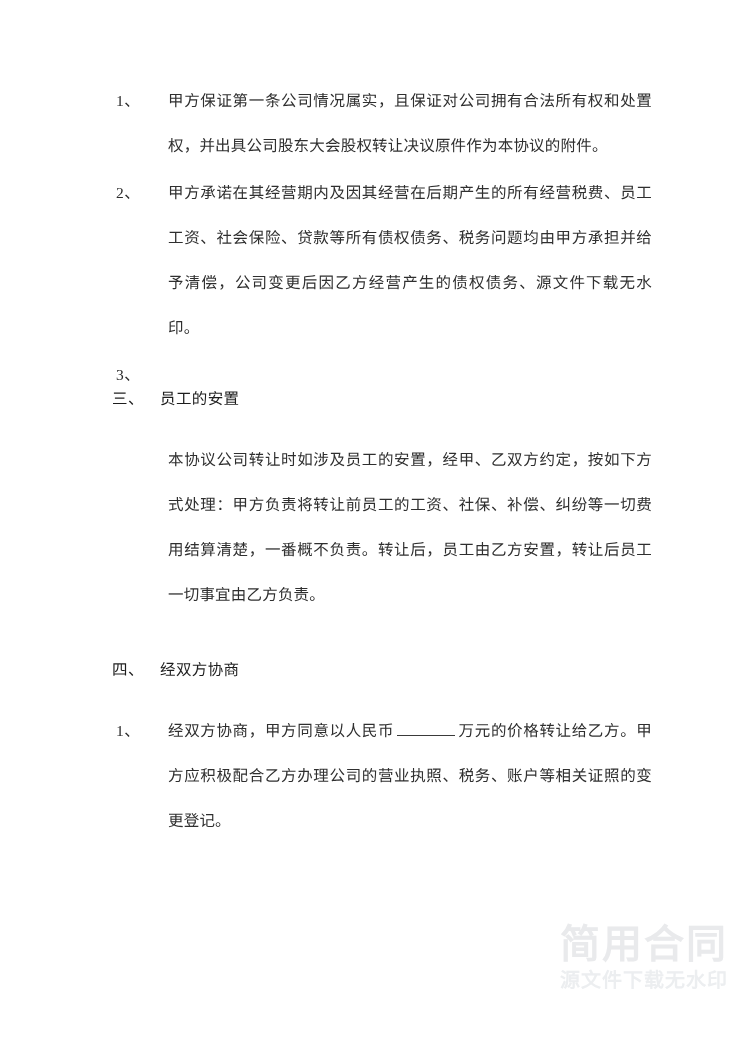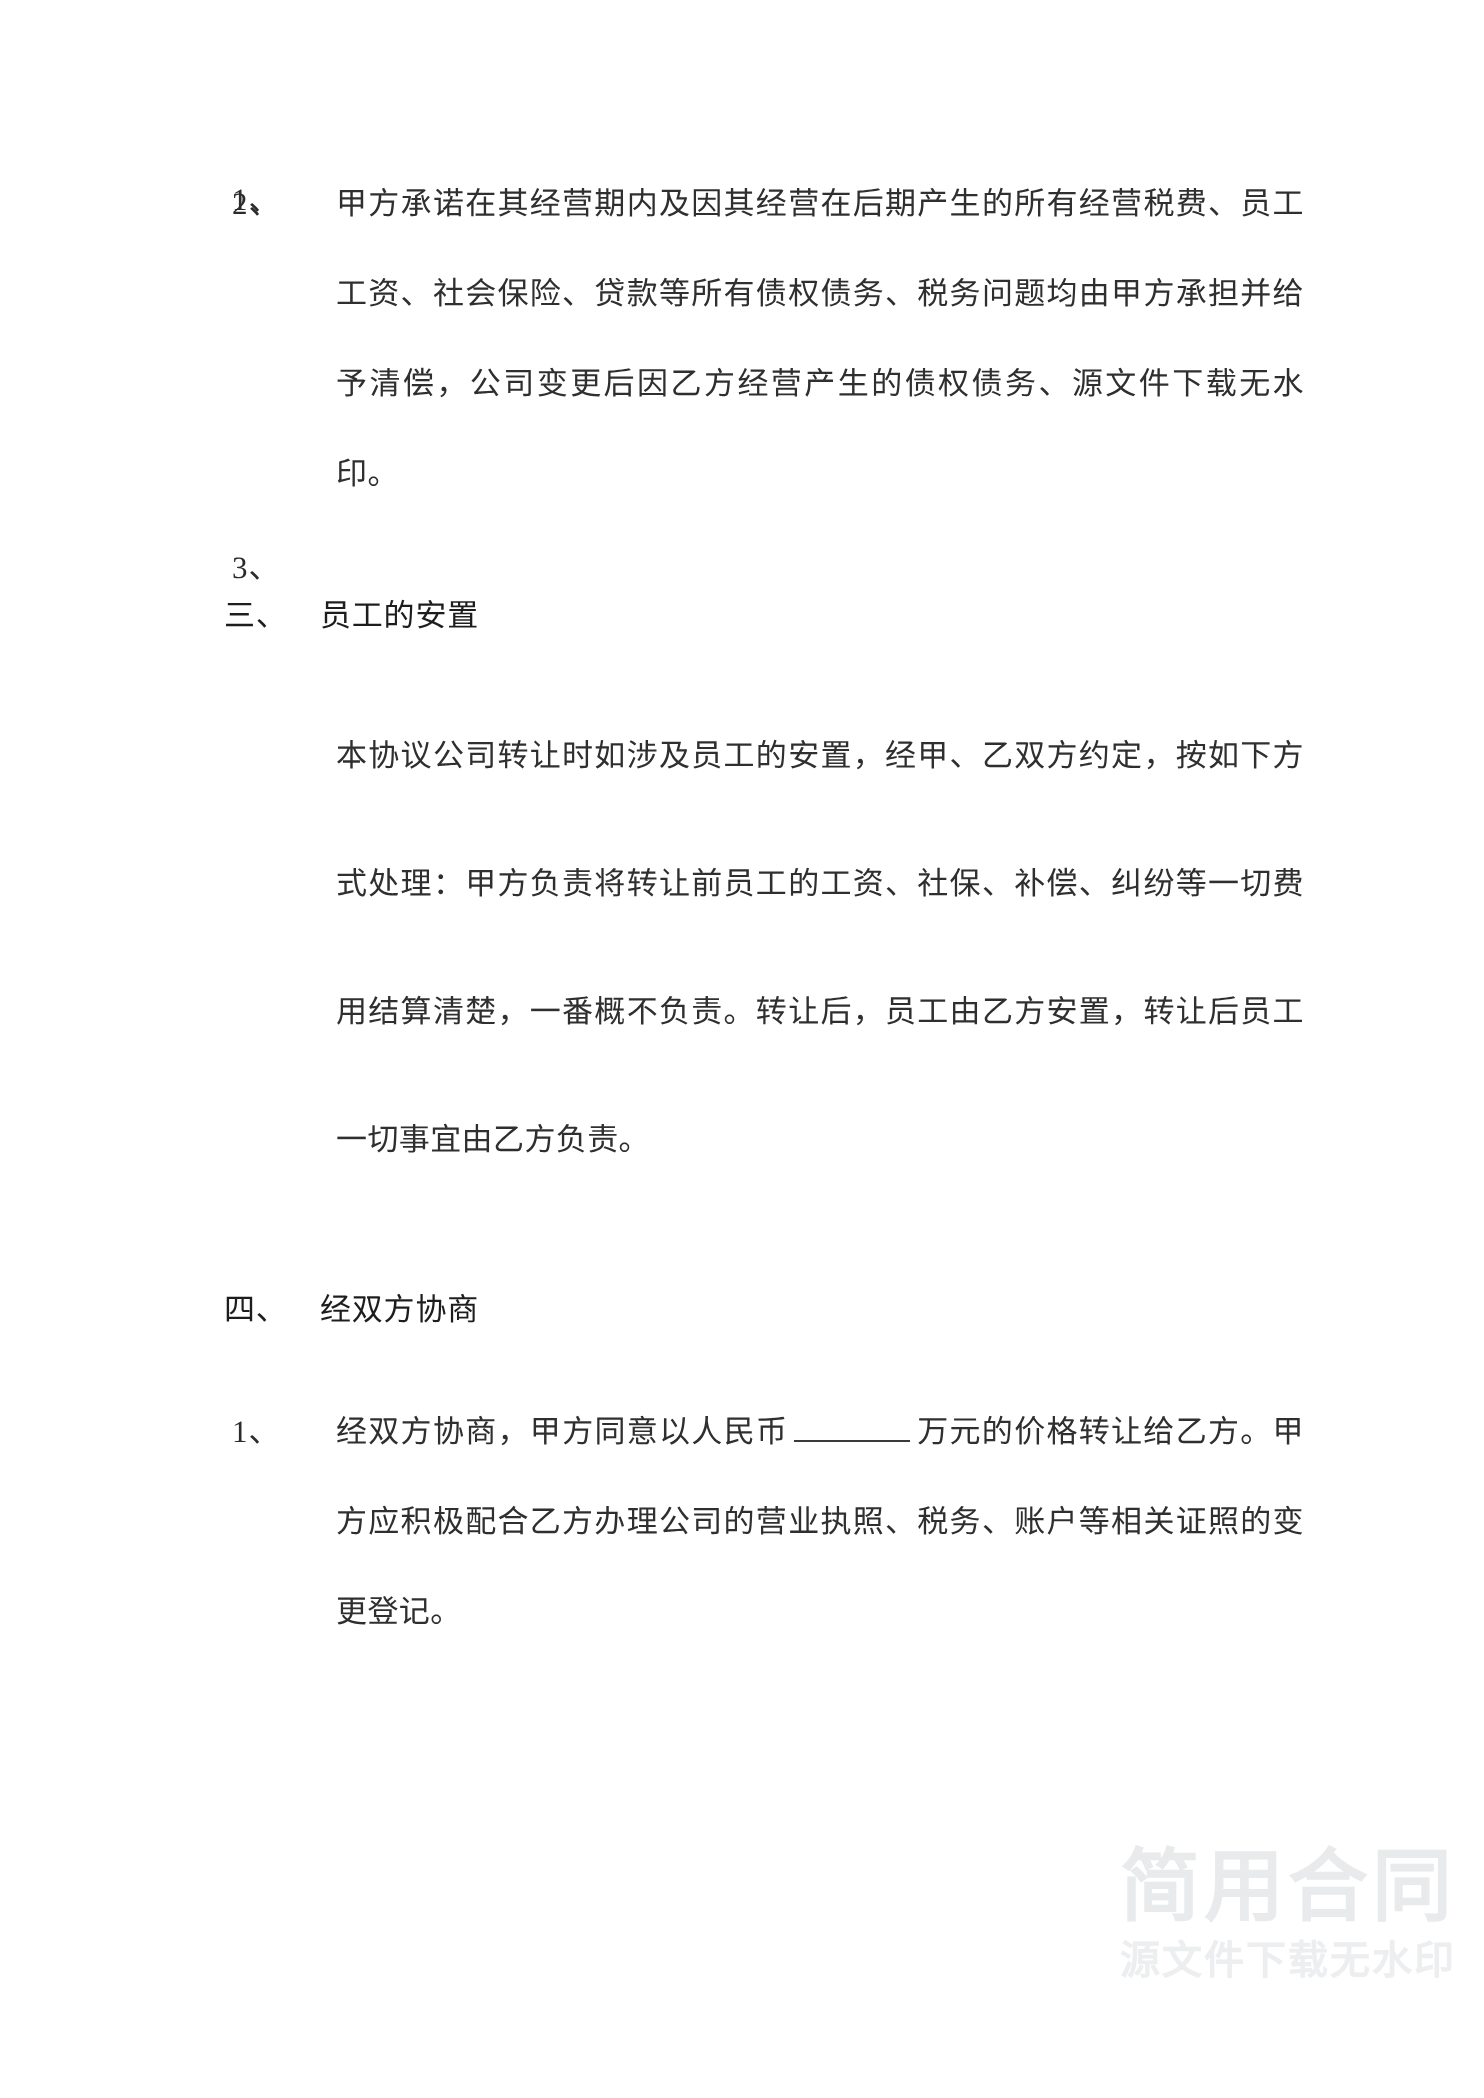--- a/index.html
+++ b/index.html
@@ -69,21 +69,21 @@
     white-space: nowrap;
   }
   .section-heading .sec-num {
     display: inline-block;
     width: 48px;
   }
 
   
   .para {
     font-size: 15.5px;
-    line-height: 64px;
+    line-height: 45px;
     text-align: justify;
     text-justify: inter-ideograph;
     letter-spacing: 0.2px;
     color: #2f2f2f;
     padding-left: 56px;
     word-break: break-all;
   }
 
   
   .gap-sm { height: 16px; }
@@ -129,20 +129,21 @@
 </style>
 </head>
 <body>
 
 <div class="page">
 
   <div class="content">
 
     <div class="clause">
       <span class="clause-num">1、</span>
+      <div class="clause-body">甲方保证第一条公司情况属实，且保证对公司拥有合法所有权和处置权，并出具公司股东大会股权转让决议原件作为本协议的附件。</div>
     </div>
 
     <div class="clause">
       <span class="clause-num">2、</span>
       <div class="clause-body">甲方承诺在其经营期内及因其经营在后期产生的所有经营税费、员工工资、社会保险、贷款等所有债权债务、税务问题均由甲方承担并给予清偿，公司变更后因乙方经营产生的债权债务、源文件下载无水印。</div>
     </div>
 
     <div class="clause">
       <span class="clause-num">3、</span>
     </div>

